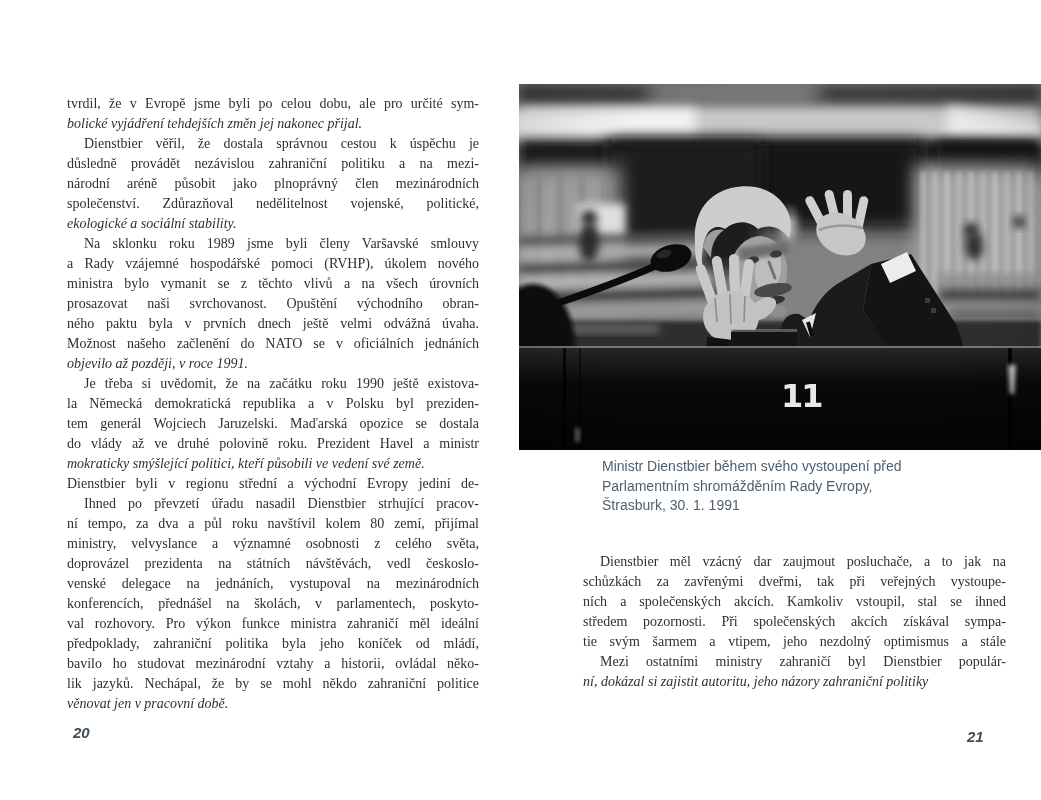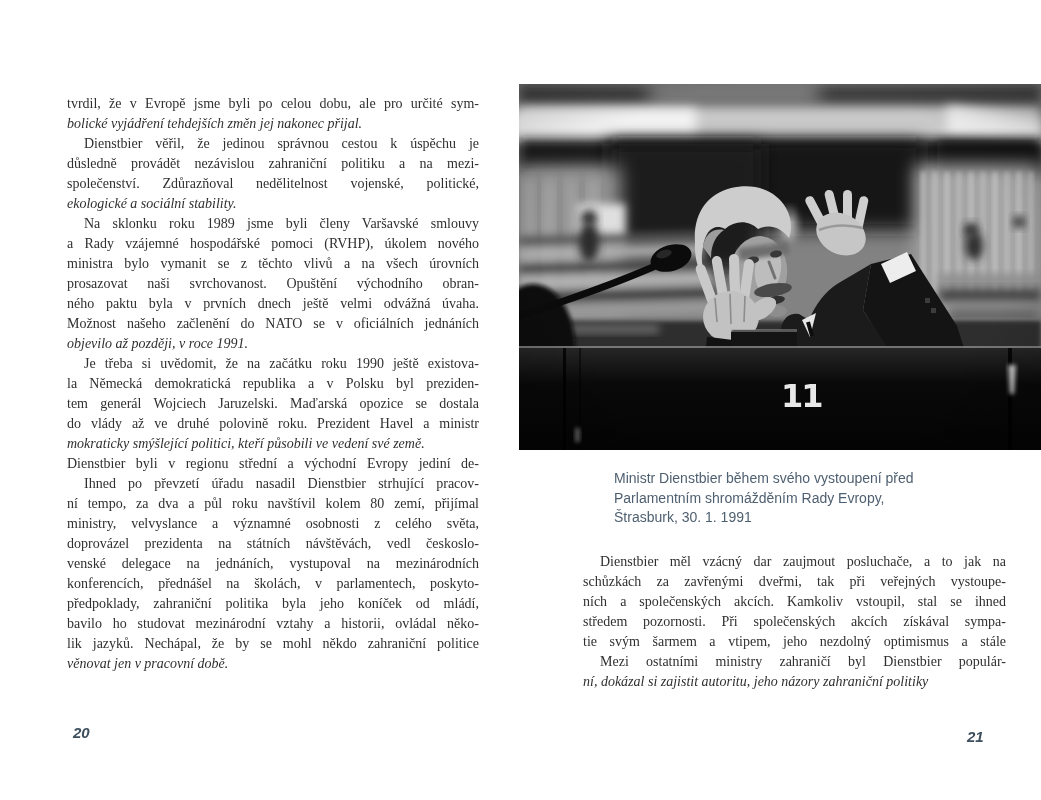--- a/index.html
+++ b/index.html
@@ -17,43 +17,44 @@
   .right-col{left:583px;top:532px;width:423px;}
 
   
   .photo{position:absolute;left:519px;top:84px;width:522px;height:366px;overflow:hidden;
          background:#7c7c7c;margin:0;}
   .photo svg{display:block;width:100%;height:100%;}
   .desk-number-text{font-family:"DejaVu Sans","Liberation Sans",sans-serif;font-weight:bold;
          font-size:32px;letter-spacing:-2px;fill:var(--photo-desk-number,#e8e8e8);}
 
   
-  .caption{position:absolute;left:602px;top:457px;width:390px;margin:12px;
+  .caption{position:absolute;left:602px;top:457px;width:390px;margin:0;
            font-family:"Liberation Sans","DejaVu Sans",sans-serif;
            font-size:14px;line-height:19.7px;font-weight:500;
            color:var(--caption-text,#4e5f70);}
 
   
   .pagenum{position:absolute;font-family:"Liberation Sans","DejaVu Sans",sans-serif;
            font-style:italic;font-weight:700;font-size:15px;
            color:var(--page-number,#3d4e5c);}
   .pagenum.pn-left{left:73px;top:724px;font-style:italic;}
   .pagenum.pn-right{left:967px;top:728px;}
 </style>
 </head>
 <body>
 
 <div class="spread">
 
   <section>
     <div class="textcol left-col">
         <div class="line">tvrdil, že v Evropě jsme byli po celou dobu, ale pro určité sym-</div>
         <div class="line plast">bolické vyjádření tehdejších změn jej nakonec přijal.</div>
-        <div class="line pfirst">Dienstbier věřil, že jedinou správnou cestou k úspěchu je</div>
+        <div class="line pfirst">Dienstbier věřil, že dostala správnou cestou k úspěchu je</div>
         <div class="line">důsledně provádět nezávislou zahraniční politiku a na mezi-</div>
+        <div class="line">národní aréně působit jako plnoprávný člen mezinárodních</div>
         <div class="line">společenství. Zdůrazňoval nedělitelnost vojenské, politické,</div>
         <div class="line plast">ekologické a sociální stability.</div>
         <div class="line pfirst">Na sklonku roku 1989 jsme byli členy Varšavské smlouvy</div>
         <div class="line">a Rady vzájemné hospodářské pomoci (RVHP), úkolem nového</div>
         <div class="line">ministra bylo vymanit se z těchto vlivů a na všech úrovních</div>
         <div class="line">prosazovat naši svrchovanost. Opuštění východního obran-</div>
         <div class="line">ného paktu byla v prvních dnech ještě velmi odvážná úvaha.</div>
         <div class="line">Možnost našeho začlenění do NATO se v oficiálních jednáních</div>
         <div class="line plast">objevilo až později, v roce 1991.</div>
         <div class="line pfirst">Je třeba si uvědomit, že na začátku roku 1990 ještě existova-</div>
@@ -61,20 +62,21 @@
         <div class="line">tem generál Wojciech Jaruzelski. Maďarská opozice se dostala</div>
         <div class="line">do vlády až ve druhé polovině roku. Prezident Havel a ministr</div>
         <div class="line plast">mokraticky smýšlející politici, kteří působili ve vedení své země.</div>
         <div class="line">Dienstbier byli v regionu střední a východní Evropy jediní de-</div>
         <div class="line pfirst">Ihned po převzetí úřadu nasadil Dienstbier strhující pracov-</div>
         <div class="line">ní tempo, za dva a půl roku navštívil kolem 80 zemí, přijímal</div>
         <div class="line">ministry, velvyslance a významné osobnosti z celého světa,</div>
         <div class="line">doprovázel prezidenta na státních návštěvách, vedl českoslo-</div>
         <div class="line">venské delegace na jednáních, vystupoval na mezinárodních</div>
         <div class="line">konferencích, přednášel na školách, v parlamentech, poskyto-</div>
+        <div class="line">val rozhovory. Pro výkon funkce ministra zahraničí měl ideální</div>
         <div class="line">předpoklady, zahraniční politika byla jeho koníček od mládí,</div>
         <div class="line">bavilo ho studovat mezinárodní vztahy a historii, ovládal něko-</div>
         <div class="line">lik jazyků. Nechápal, že by se mohl někdo zahraniční politice</div>
         <div class="line plast">věnovat jen v pracovní době.</div>
       </div>
     <div class="pagenum pn-left">20</div>
   </section>
 
   <section>
 

